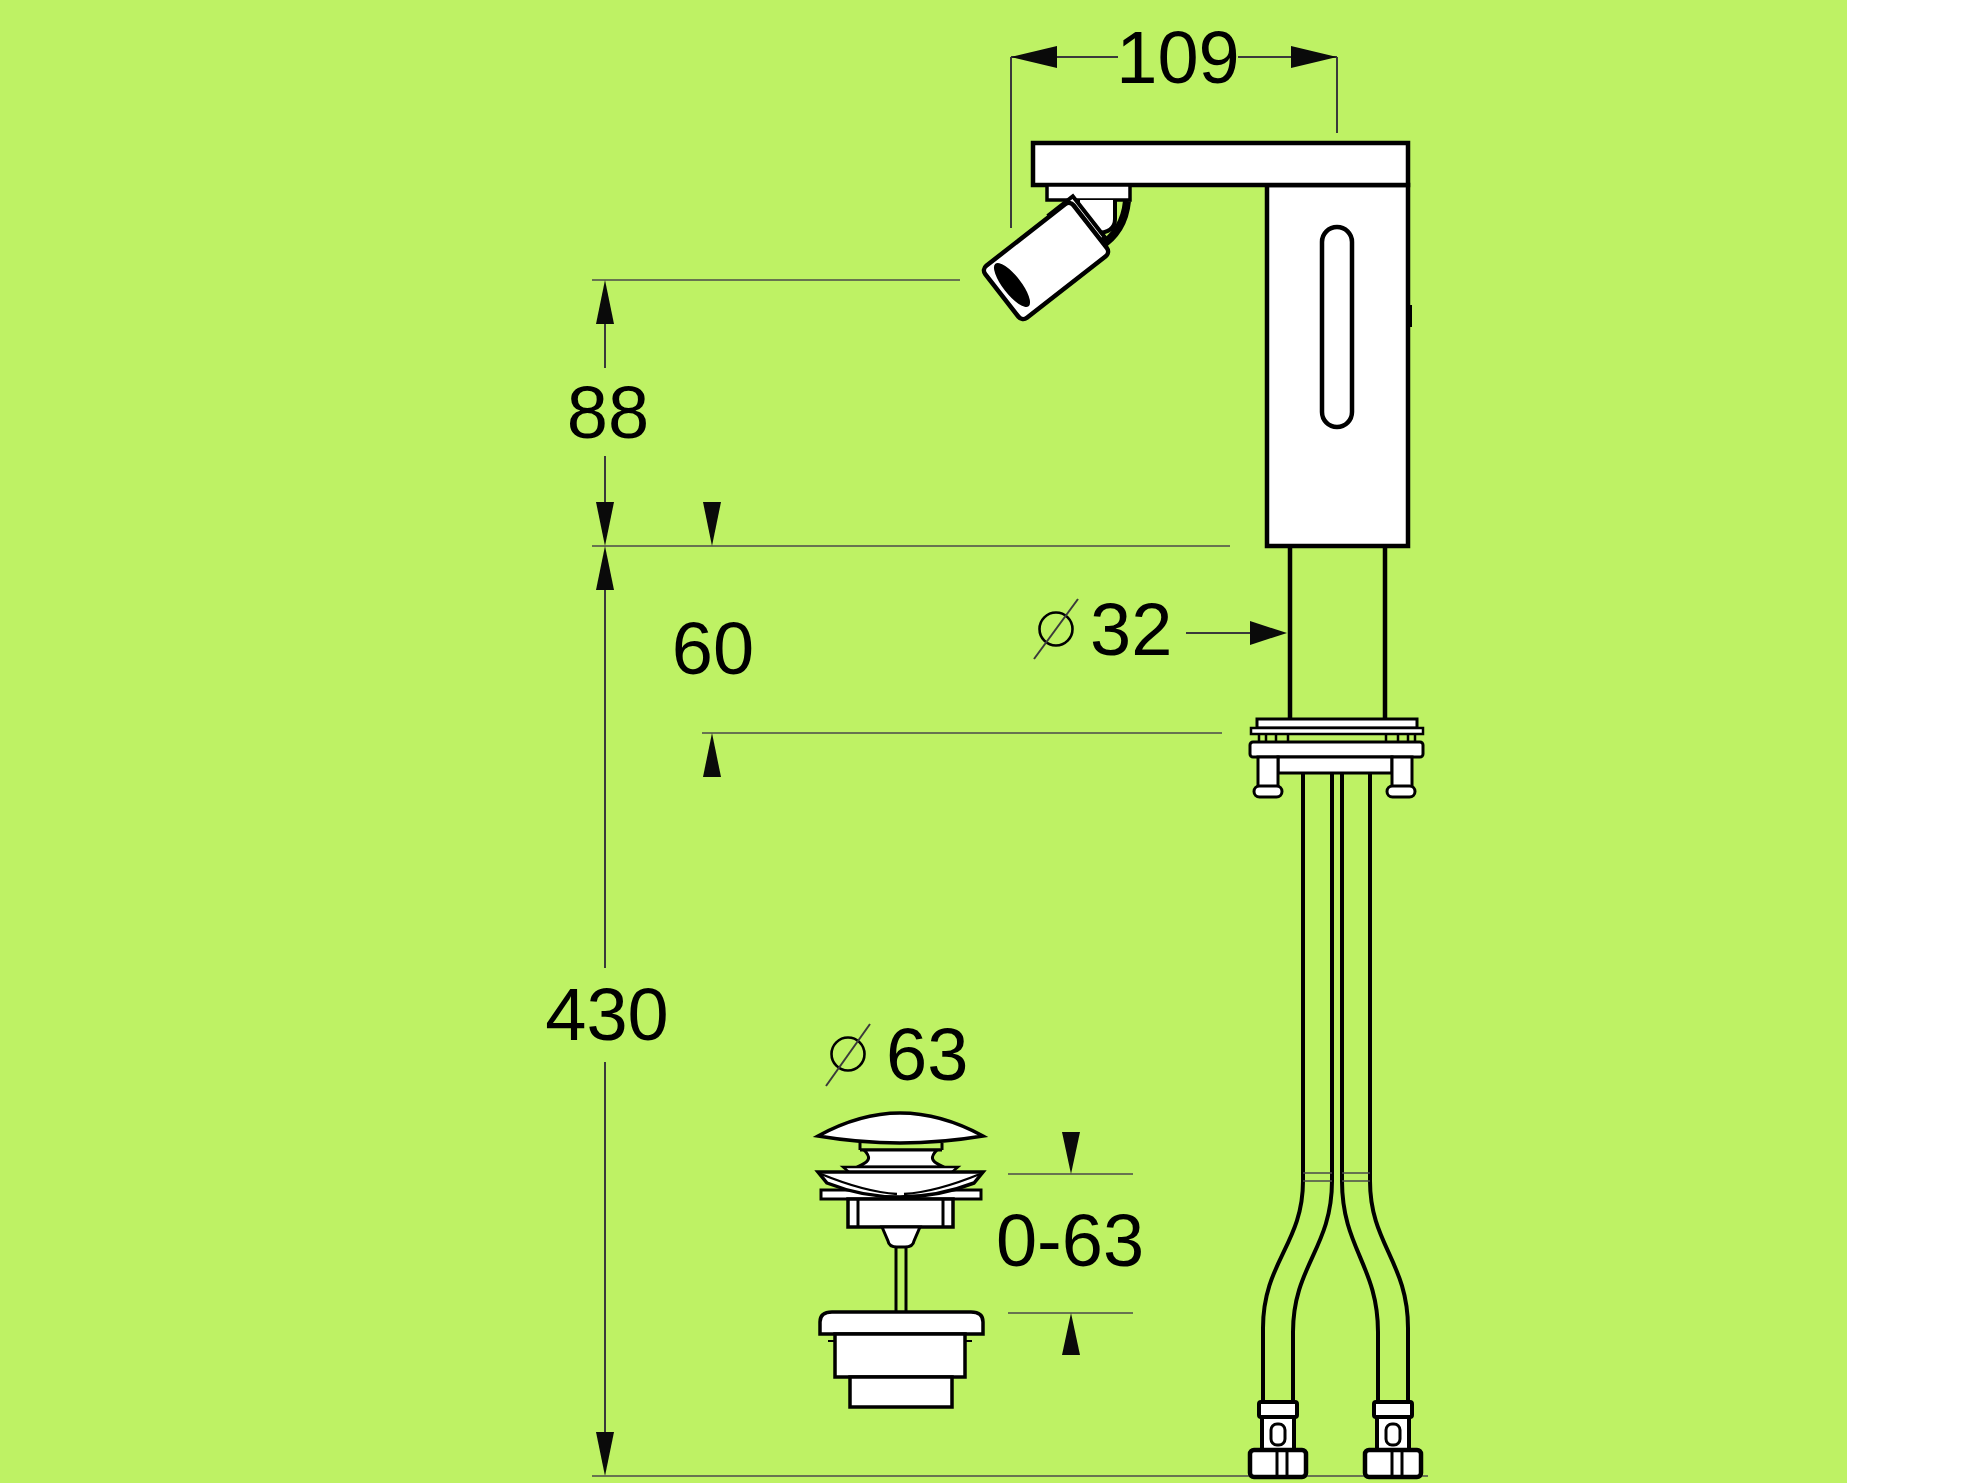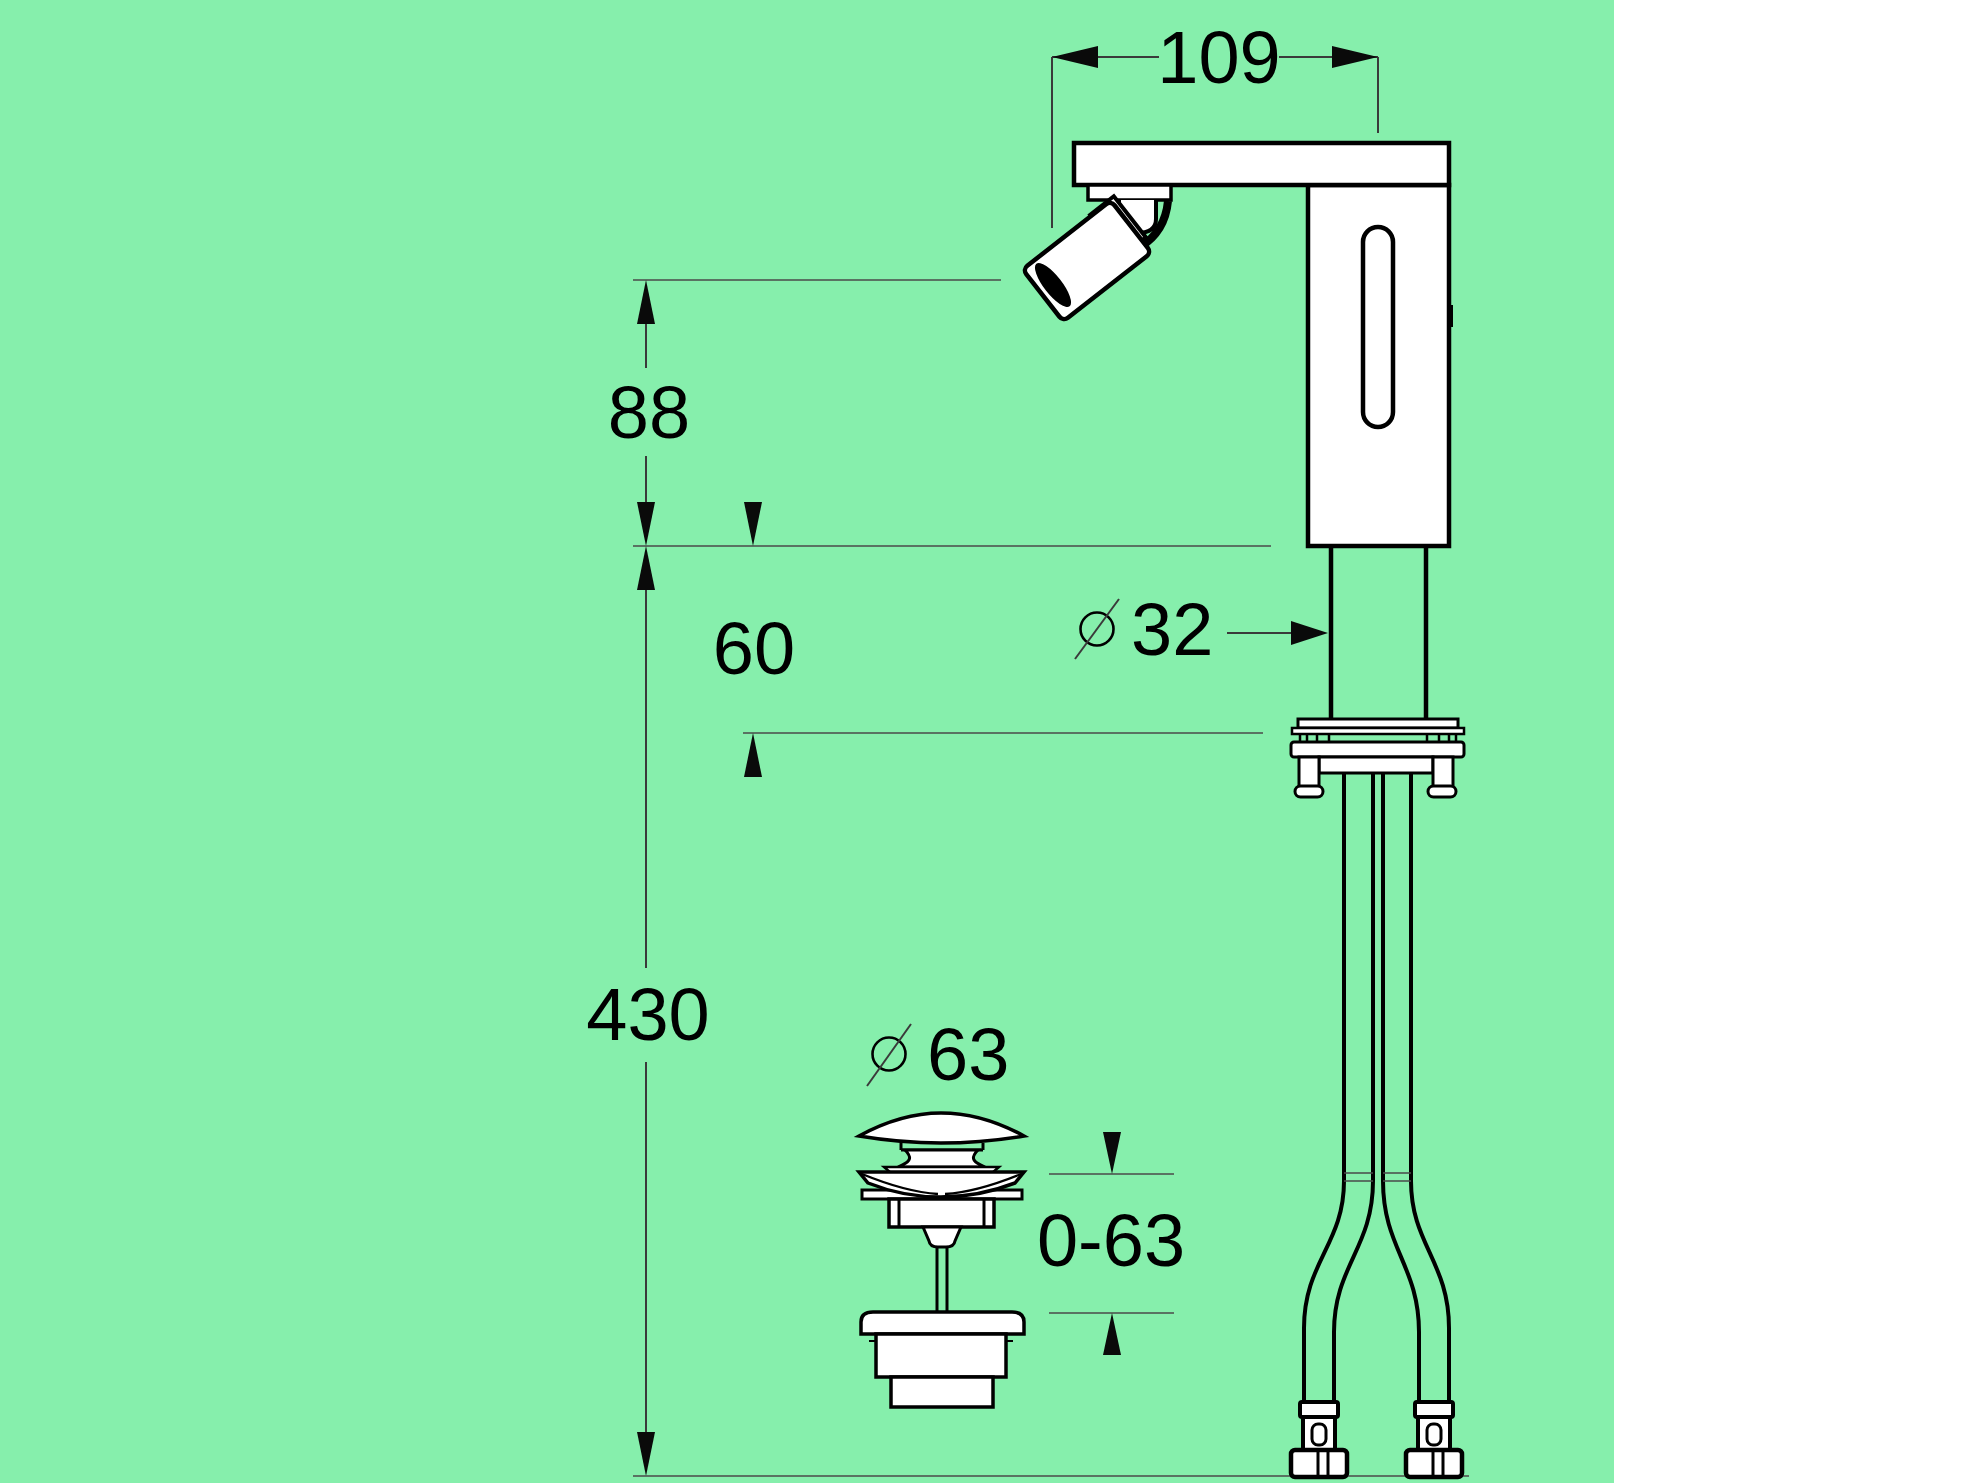--- a/index.html
+++ b/index.html
@@ -1,17 +1,17 @@
 <!DOCTYPE html>
 <html><head>
 <meta charset="utf-8">
 <style>
   html,body{margin:0;padding:0;background:#ffffff;}
-  .stage{width:1573px;height:1483px;position:relative;background:#86efac;overflow:hidden;
-         font-family:"Liberation Sans",sans-serif;padding-left:41px;}
+  .stage{width:1847px;height:1483px;position:relative;background:#bef264;overflow:hidden;
+         font-family:"Liberation Sans",sans-serif;}
   svg{display:block}
   .dim-line{stroke:#3a3a3a;stroke-width:2;fill:none;}
   .dim-line-thin{stroke:#4a4a4a;stroke-width:1.6;fill:none;}
   .dim-arrow{fill:#0a0a0a;stroke:none;}
   .dim-text{fill:#000;font-size:74px;font-family:"Liberation Sans",sans-serif;}
   .outline{stroke:#000;fill:#fff;}
   .outline-n{stroke:#000;fill:none;}
   .ink{fill:#000;stroke:none;}
 </style>
 </head>

